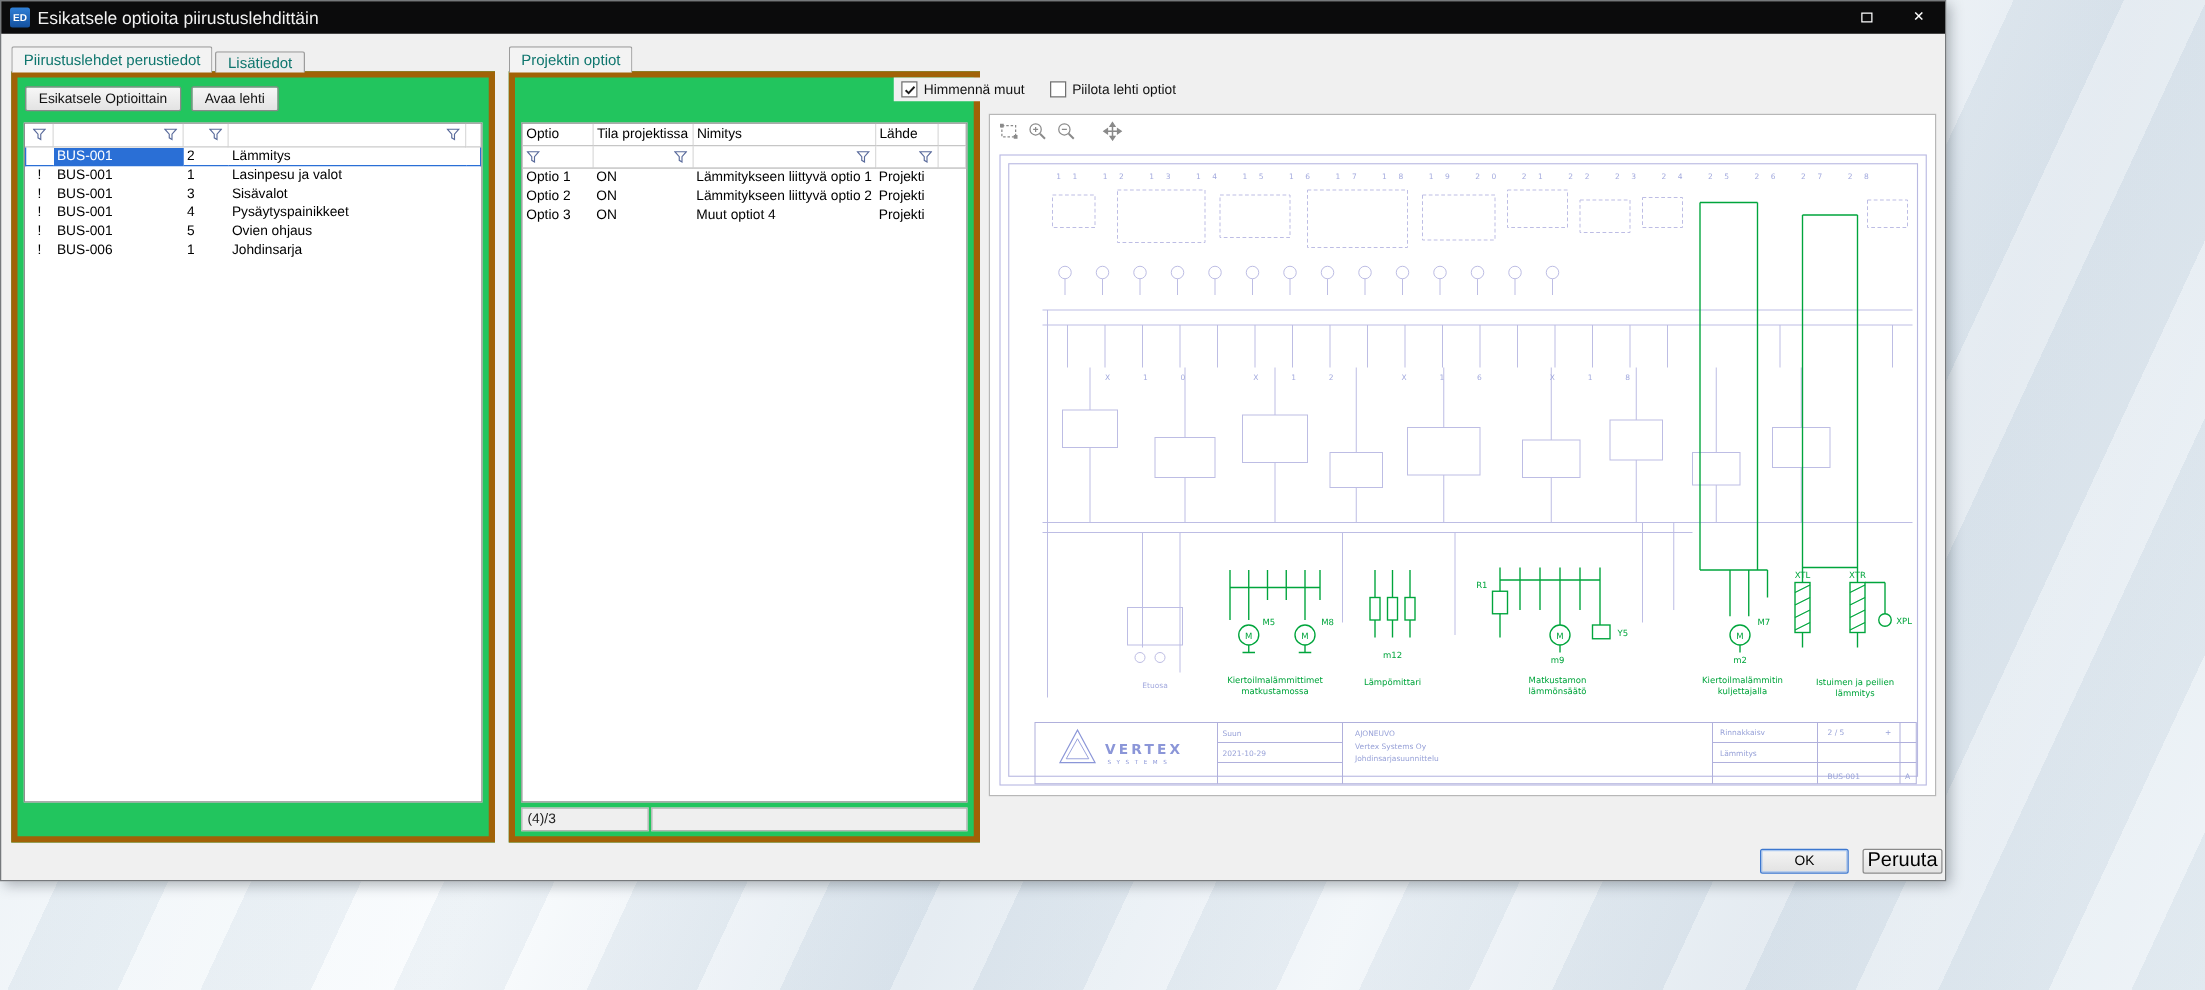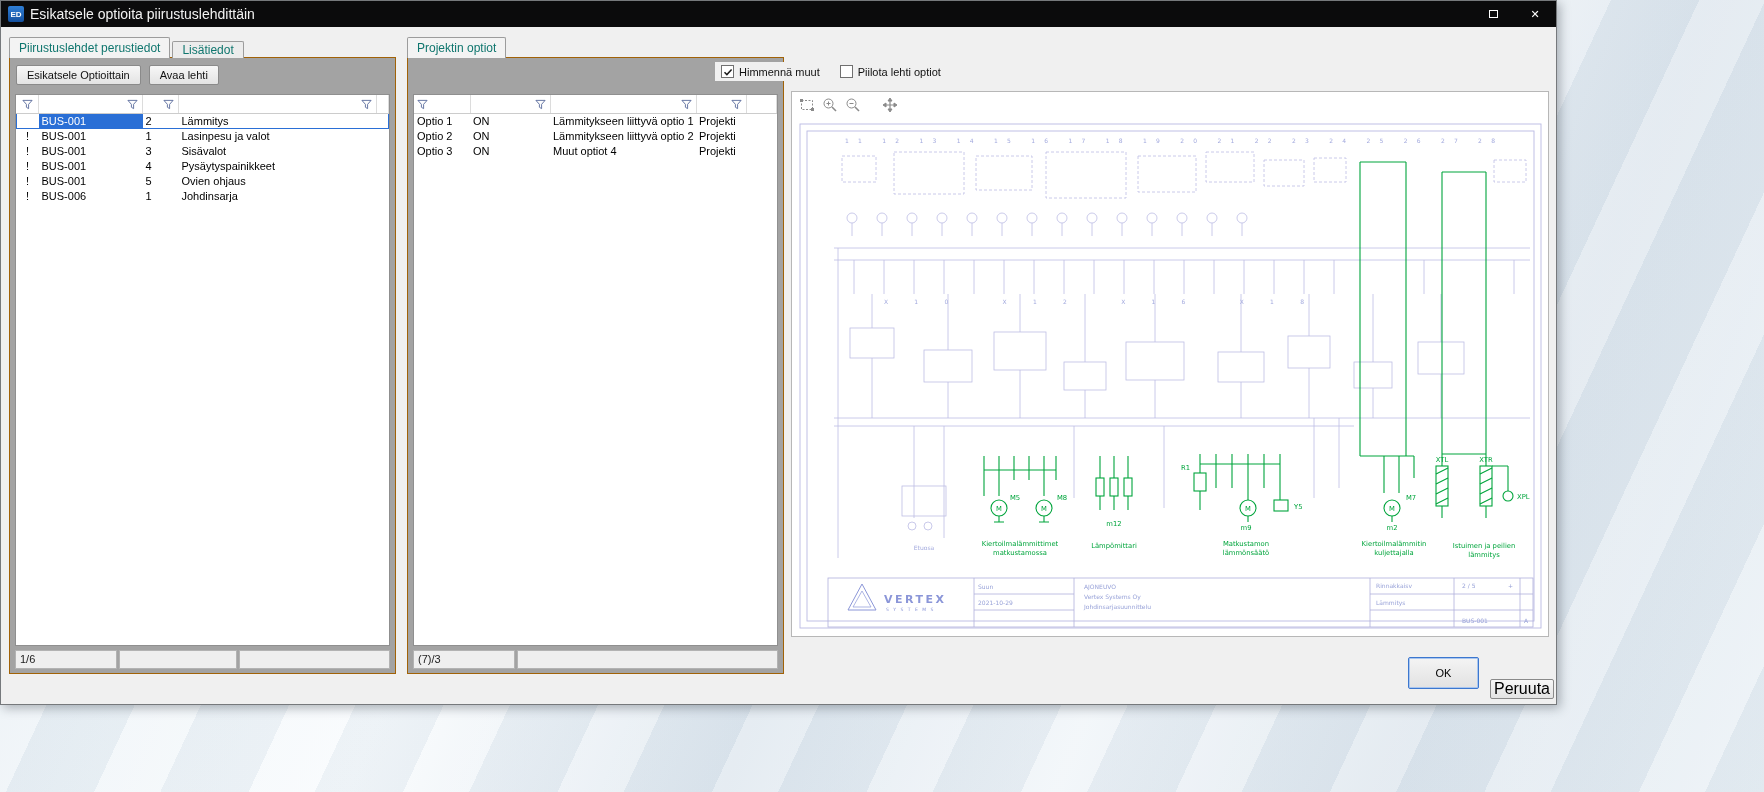--- a/index.html
+++ b/index.html
@@ -20,21 +20,21 @@
   .maxglyph{display:block;width:9px;height:8px;border:1px solid #fff;}
   .xglyph{font-size:11px;color:#fff;line-height:1;}
   
   .tabs{position:absolute;display:flex;align-items:flex-end;height:21px;z-index:3;}
   .tabs-left{left:8px;top:36px;}
   .tabs-mid{left:406px;top:36px;}
   .tab{background:#ececec;border:1px solid #9c9c9c;border-bottom:none;height:17px;line-height:16px;
     padding:0 9px;font-size:12px;color:#0f766e;border-radius:2px 2px 0 0;margin-right:2px;}
   .tab.active{background:#f3f3f3;height:21px;line-height:20px;position:relative;z-index:4;}
   
-  .page{position:absolute;top:56px;height:617px;background:#a3a3a3;border:1px solid #a16207;z-index:2;}
+  .page{position:absolute;top:56px;height:617px;background:#22c55e;border:5px solid #a16207;z-index:2;}
   .page-left{left:8px;width:387px;}
   .page-mid{left:406px;width:377px;}
   .btnrow{position:absolute;left:6px;top:7px;display:flex;gap:8px;}
   .wbtn{font-family:"Liberation Sans",sans-serif;font-size:11px;height:20px;padding:0 10px;
     background:linear-gradient(#f7f7f7,#e3e3e3);border:1px solid #8a8a8a;border-radius:2px;color:#111;}
   .tblwrap{position:absolute;left:5px;top:36px;right:5px;bottom:27px;border:1px solid #8f8f8f;background:#fff;overflow:hidden;}
   table.grid{width:100%;border-collapse:collapse;table-layout:fixed;font-size:11px;color:#000;}
   .grid th{font-weight:normal;text-align:left;height:17px;padding:1px 3px;background:#fff;
     border-right:1px solid #dcdcdc;border-bottom:1px solid #c6c6c6;white-space:nowrap;overflow:hidden;}
   .grid td{height:15px;padding:0 3px;white-space:nowrap;overflow:hidden;line-height:14px;}
@@ -62,21 +62,21 @@
   .ptools{position:absolute;left:6px;top:4px;display:flex;gap:5px;align-items:center;}
   .ticon{width:18px;height:18px;display:inline-flex;align-items:center;justify-content:center;}
   .ticon.pan{margin-left:14px;}
   .ticon svg{width:16px;height:16px;}
   .sheet{position:absolute;left:2px;top:26px;width:753px;height:516px;}
   .sheet text{font-family:"DejaVu Sans",sans-serif;}
   .ft{fill:#a3aade;font-size:6px;}
   .gt text{fill:#00a53c;font-size:6.8px;}
   .tbt{fill:#98a2d8;font-size:6px;}
   
-  .okbtn{position:absolute;left:1407px;top:656px;width:71px;height:32px;font-size:11px;
+  .okbtn{position:absolute;left:1407px;top:678px;width:71px;height:20px;font-size:11px;
     background:linear-gradient(#f4f4f4,#e2e2e2);border:1px solid #3c77cf;box-shadow:inset 0 0 0 1px #a9c6ef;border-radius:2px;}
   .cancelbtn{position:absolute;left:1489px;top:678px;width:64px;height:20px;font-size:16px;
     background:linear-gradient(#f7f7f7,#e3e3e3);border:1px solid #8a8a8a;border-radius:2px;}
 </style>
 </head>
 <body>
 
 <svg width="0" height="0" style="position:absolute">
   <symbol id="funnel" viewBox="0 0 12 12">
     <path d="M1 1.5 H11 L7.2 5.8 V10.5 L4.8 9 V5.8 Z" fill="#fdfdfd" stroke="#5a6b9c" stroke-width="1"></path>
@@ -175,41 +175,43 @@
             <tr>
               <td class="mark">!</td>
               <td>BUS-006</td>
               <td>1</td>
               <td>Johdinsarja</td>
               <td></td>
             </tr>
           </tbody>
         </table>
       </div>
-      <div class="statusbar">
-        <div class="pane p1">1/6</div>
-        <div class="pane p2"></div>
-        <div class="pane px"></div>
-      </div>
     </div>
 
     <div class="tabs tabs-mid">
       <div class="tab active">Projektin optiot</div>
     </div>
     <div class="page page-mid">
       <div class="tblwrap">
         <table class="grid">
           <colgroup>
               <col style="width:56px">
               <col style="width:80px">
               <col style="width:146px">
               <col style="width:50px">
               <col>
             </colgroup>
           <thead>
+            <tr>
+              <th>Optio</th>
+              <th>Tila projektissa</th>
+              <th>Nimitys</th>
+              <th>Lähde</th>
+              <th></th>
+            </tr>
             <tr class="flt">
               <td class="fl"><svg class="funnel">
                     <use href="#funnel"></use>
                   </svg></td>
               <td><svg class="funnel">
                     <use href="#funnel"></use>
                   </svg></td>
               <td><svg class="funnel">
                     <use href="#funnel"></use>
                   </svg></td>
@@ -238,21 +240,21 @@
               <td>Optio 3</td>
               <td>ON</td>
               <td>Muut optiot 4</td>
               <td>Projekti</td>
               <td></td>
             </tr>
           </tbody>
         </table>
       </div>
       <div class="statusbar">
-        <div class="pane p1">(7)/3</div>
+        <div class="pane p1">(4)/3</div>
         <div class="pane px"></div>
       </div>
     </div>
 
     <div class="chkrow">
       <label class="chk">
         <span class="cbox">
           <svg viewBox="0 0 10 10">
               <polyline points="1.5,5.2 3.9,7.6 8.6,2.4" fill="none" stroke="#1c1c1c" stroke-width="1.5"></polyline>
             </svg>

